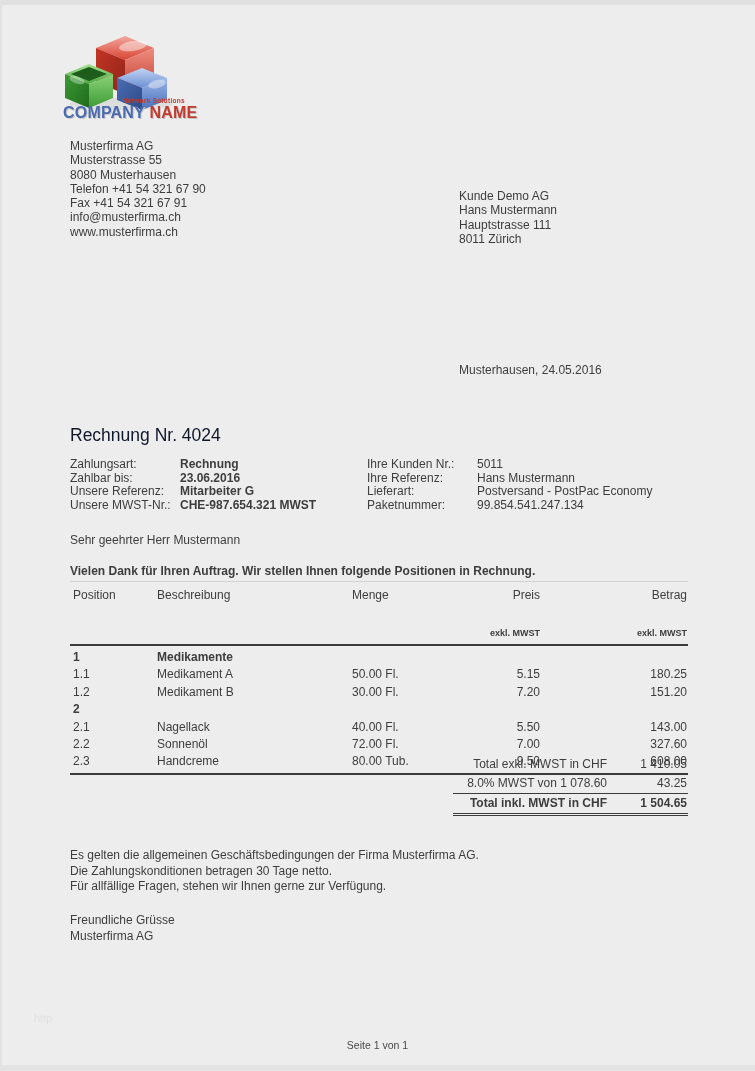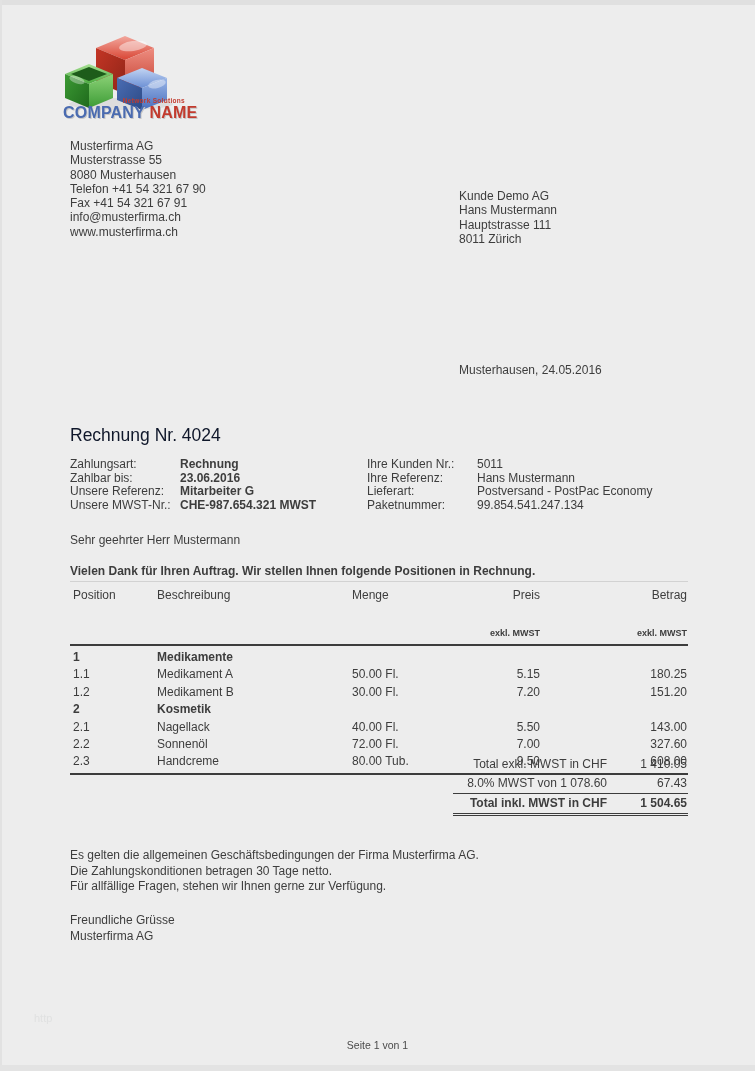--- a/index.html
+++ b/index.html
@@ -237,21 +237,20 @@
     </div>
     <div class="t-row">
       <span class="c-pos">1.2</span>
       <span class="c-desc">Medikament B</span>
       <span class="c-qty">30.00 Fl.</span>
       <span class="c-price">7.20</span>
       <span class="c-amt">151.20</span>
     </div>
     <div class="t-row group">
       <span class="c-pos">2</span>
-      <span class="c-desc">Kosmetik</span>
       <span class="c-qty"></span>
       <span class="c-price"></span>
       <span class="c-amt"></span>
     </div>
     <div class="t-row">
       <span class="c-pos">2.1</span>
       <span class="c-desc">Nagellack</span>
       <span class="c-qty">40.00 Fl.</span>
       <span class="c-price">5.50</span>
       <span class="c-amt">143.00</span>
@@ -273,21 +272,21 @@
   </div>
 </div>
 
 <div class="abs" id="totals">
   <div class="tr">
     <span class="tl">Total exkl. MWST in CHF</span>
     <span class="tv">1 410.05</span>
   </div>
   <div class="tr">
     <span class="tl">8.0% MWST von 1 078.60</span>
-    <span class="tv">67.43</span>
+    <span class="tv">43.25</span>
   </div>
   <div class="tr final">
     <span class="tl">Total inkl. MWST in CHF</span>
     <span class="tv">1 504.65</span>
   </div>
   <div class="double-rule"></div>
 </div>
 
 <div class="abs" id="terms">
   <div>Es gelten die allgemeinen Geschäftsbedingungen der Firma Musterfirma AG.</div>

